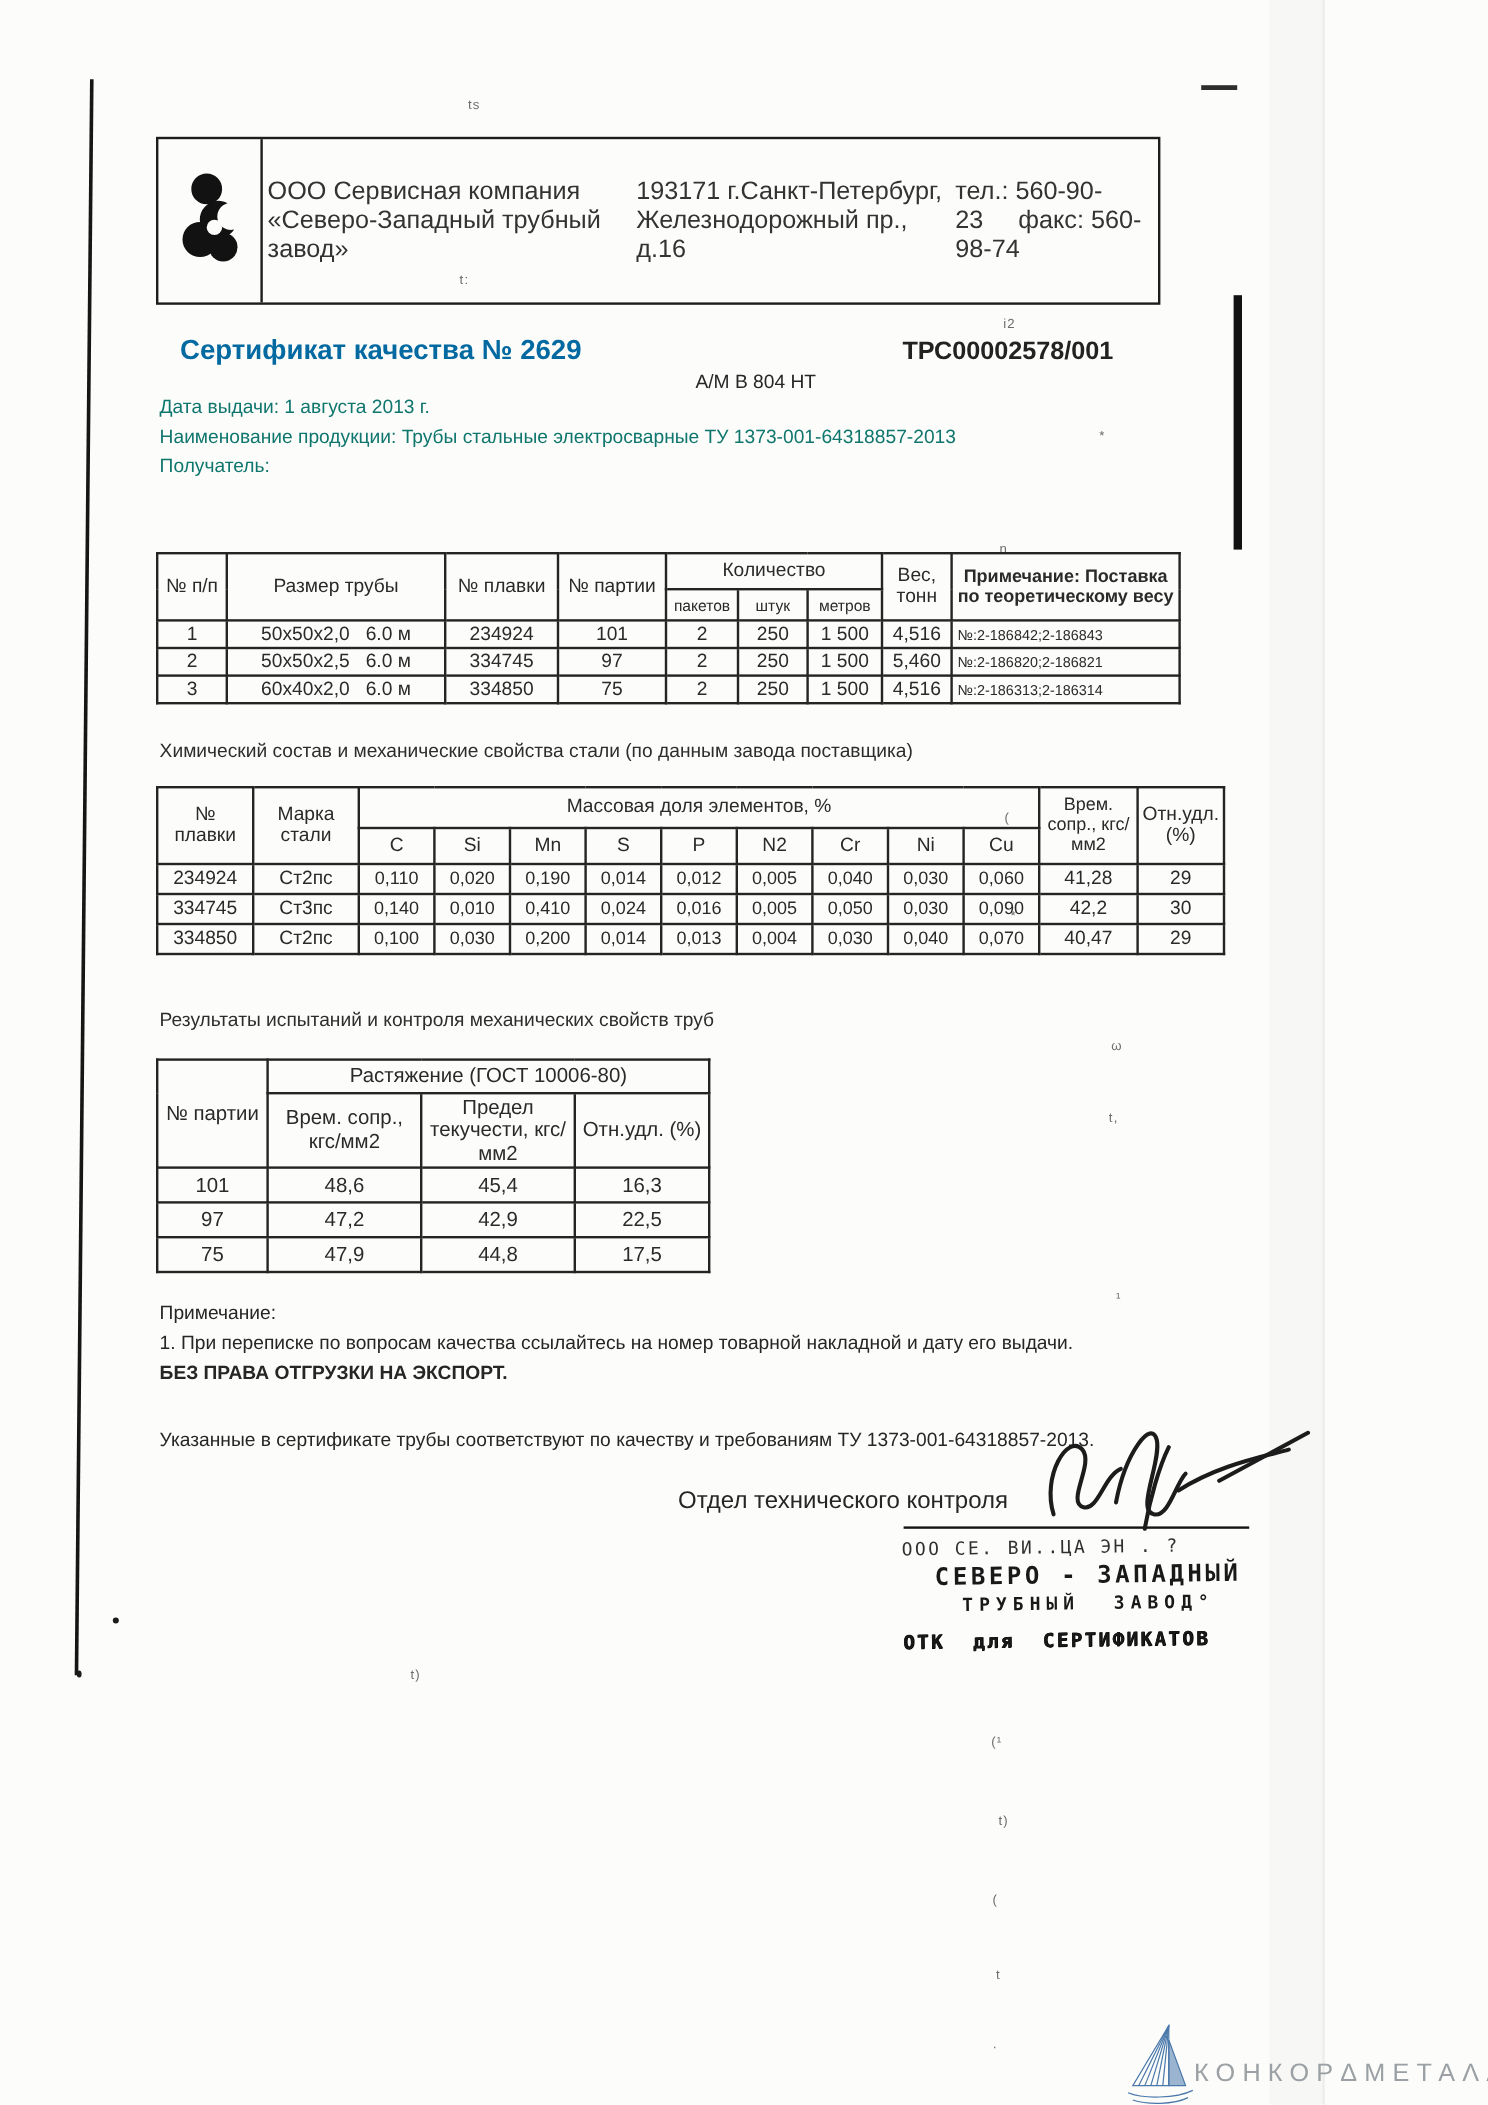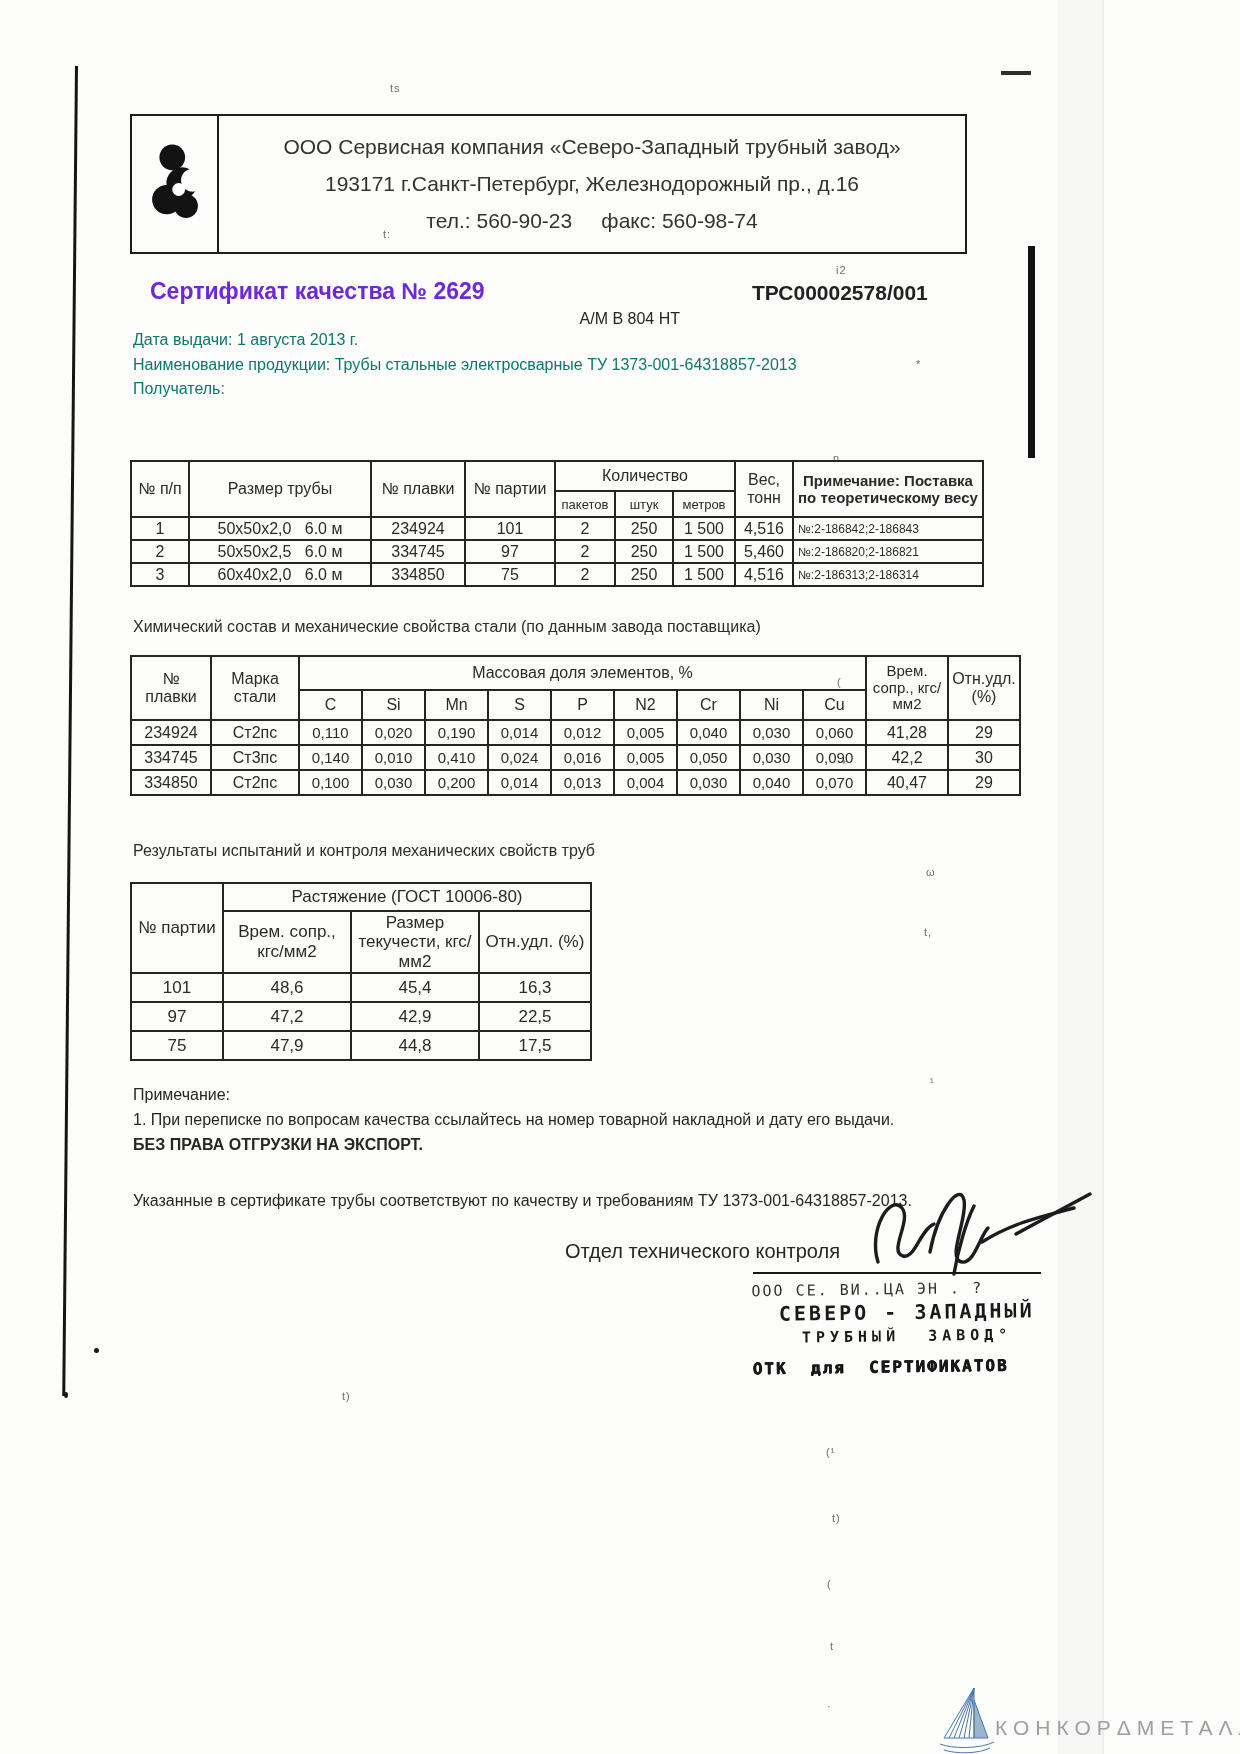--- a/index.html
+++ b/index.html
@@ -13,24 +13,24 @@
   
   .left-scan-line{left:75px;top:66px;width:3px;height:1330px;background:#161616;transform:rotate(0.55deg);transform-origin:top left;}
   .right-scan-bar{left:1028px;top:246px;width:7px;height:212px;background:#121212;}
   .tr-dash{left:1001px;top:71px;width:30px;height:4px;background:#2e2e2e;}
   .streak1{left:1058px;top:0;width:46px;height:1754px;background:rgba(0,0,0,0.02);}
   .streak2{left:1102px;top:0;width:2px;height:1754px;background:rgba(0,0,0,0.04);}
   .speck{position:absolute;font-size:11px;color:#6d6d6d;letter-spacing:1px;}
   
   .header-box{left:130px;top:114px;width:833px;height:136px;border:2px solid #1d1d1d;background:transparent;display:flex;}
   .logo-cell{width:85px;border-right:2px solid #1d1d1d;display:flex;align-items:center;justify-content:center;}
-  .header-text{flex:1;display:flex;flex-direction:column;justify-content:space-evenly;align-items:center;padding:6px 4px;}
+  .header-text{flex:1;display:flex;flex-direction:row;justify-content:space-evenly;align-items:center;padding:6px 4px;}
   .company-line{font-size:21px;color:#333;}
   
-  .cert-title{left:150px;top:278px;font-size:23px;font-weight:bold;color:#6d28d9;}
+  .cert-title{left:150px;top:278px;font-size:23px;font-weight:bold;color:#0369a1;}
   .cert-num{left:752px;top:281px;width:220px;font-size:21px;font-weight:bold;color:#222;}
   .cert-code{left:400px;top:310px;width:280px;text-align:right;font-size:16px;}
   .meta-line{left:133px;font-size:16px;color:#0f766e;}
   
   table{border-collapse:collapse;}
   td,th{border:2px solid #242424;padding:0 3px;text-align:center;vertical-align:middle;font-weight:normal;color:#2a2a2a;}
   .t1{left:130px;top:460px;}
   .t1 th{font-size:16px;}
   .t1 .sub th{font-size:13px;height:24px;}
   .t1 td{font-size:16px;height:21px;}
@@ -274,21 +274,21 @@
       <col style="width:128px">
       <col style="width:112px">
   </colgroup>
   <tbody>
       <tr style="height:28px;">
     <th rowspan="2">№ партии</th>
     <th colspan="3">Растяжение (ГОСТ 10006-80)</th>
   </tr>
   <tr style="height:62px;">
     <th>Врем. сопр., кгс/мм2</th>
-    <th>Размер текучести, кгс/мм2</th>
+    <th>Предел текучести, кгс/мм2</th>
     <th>Отн.удл. (%)</th>
   </tr>
   <tr>
     <td>101</td>
     <td>48,6</td>
     <td>45,4</td>
     <td>16,3</td>
   </tr>
   <tr>
     <td>97</td>

